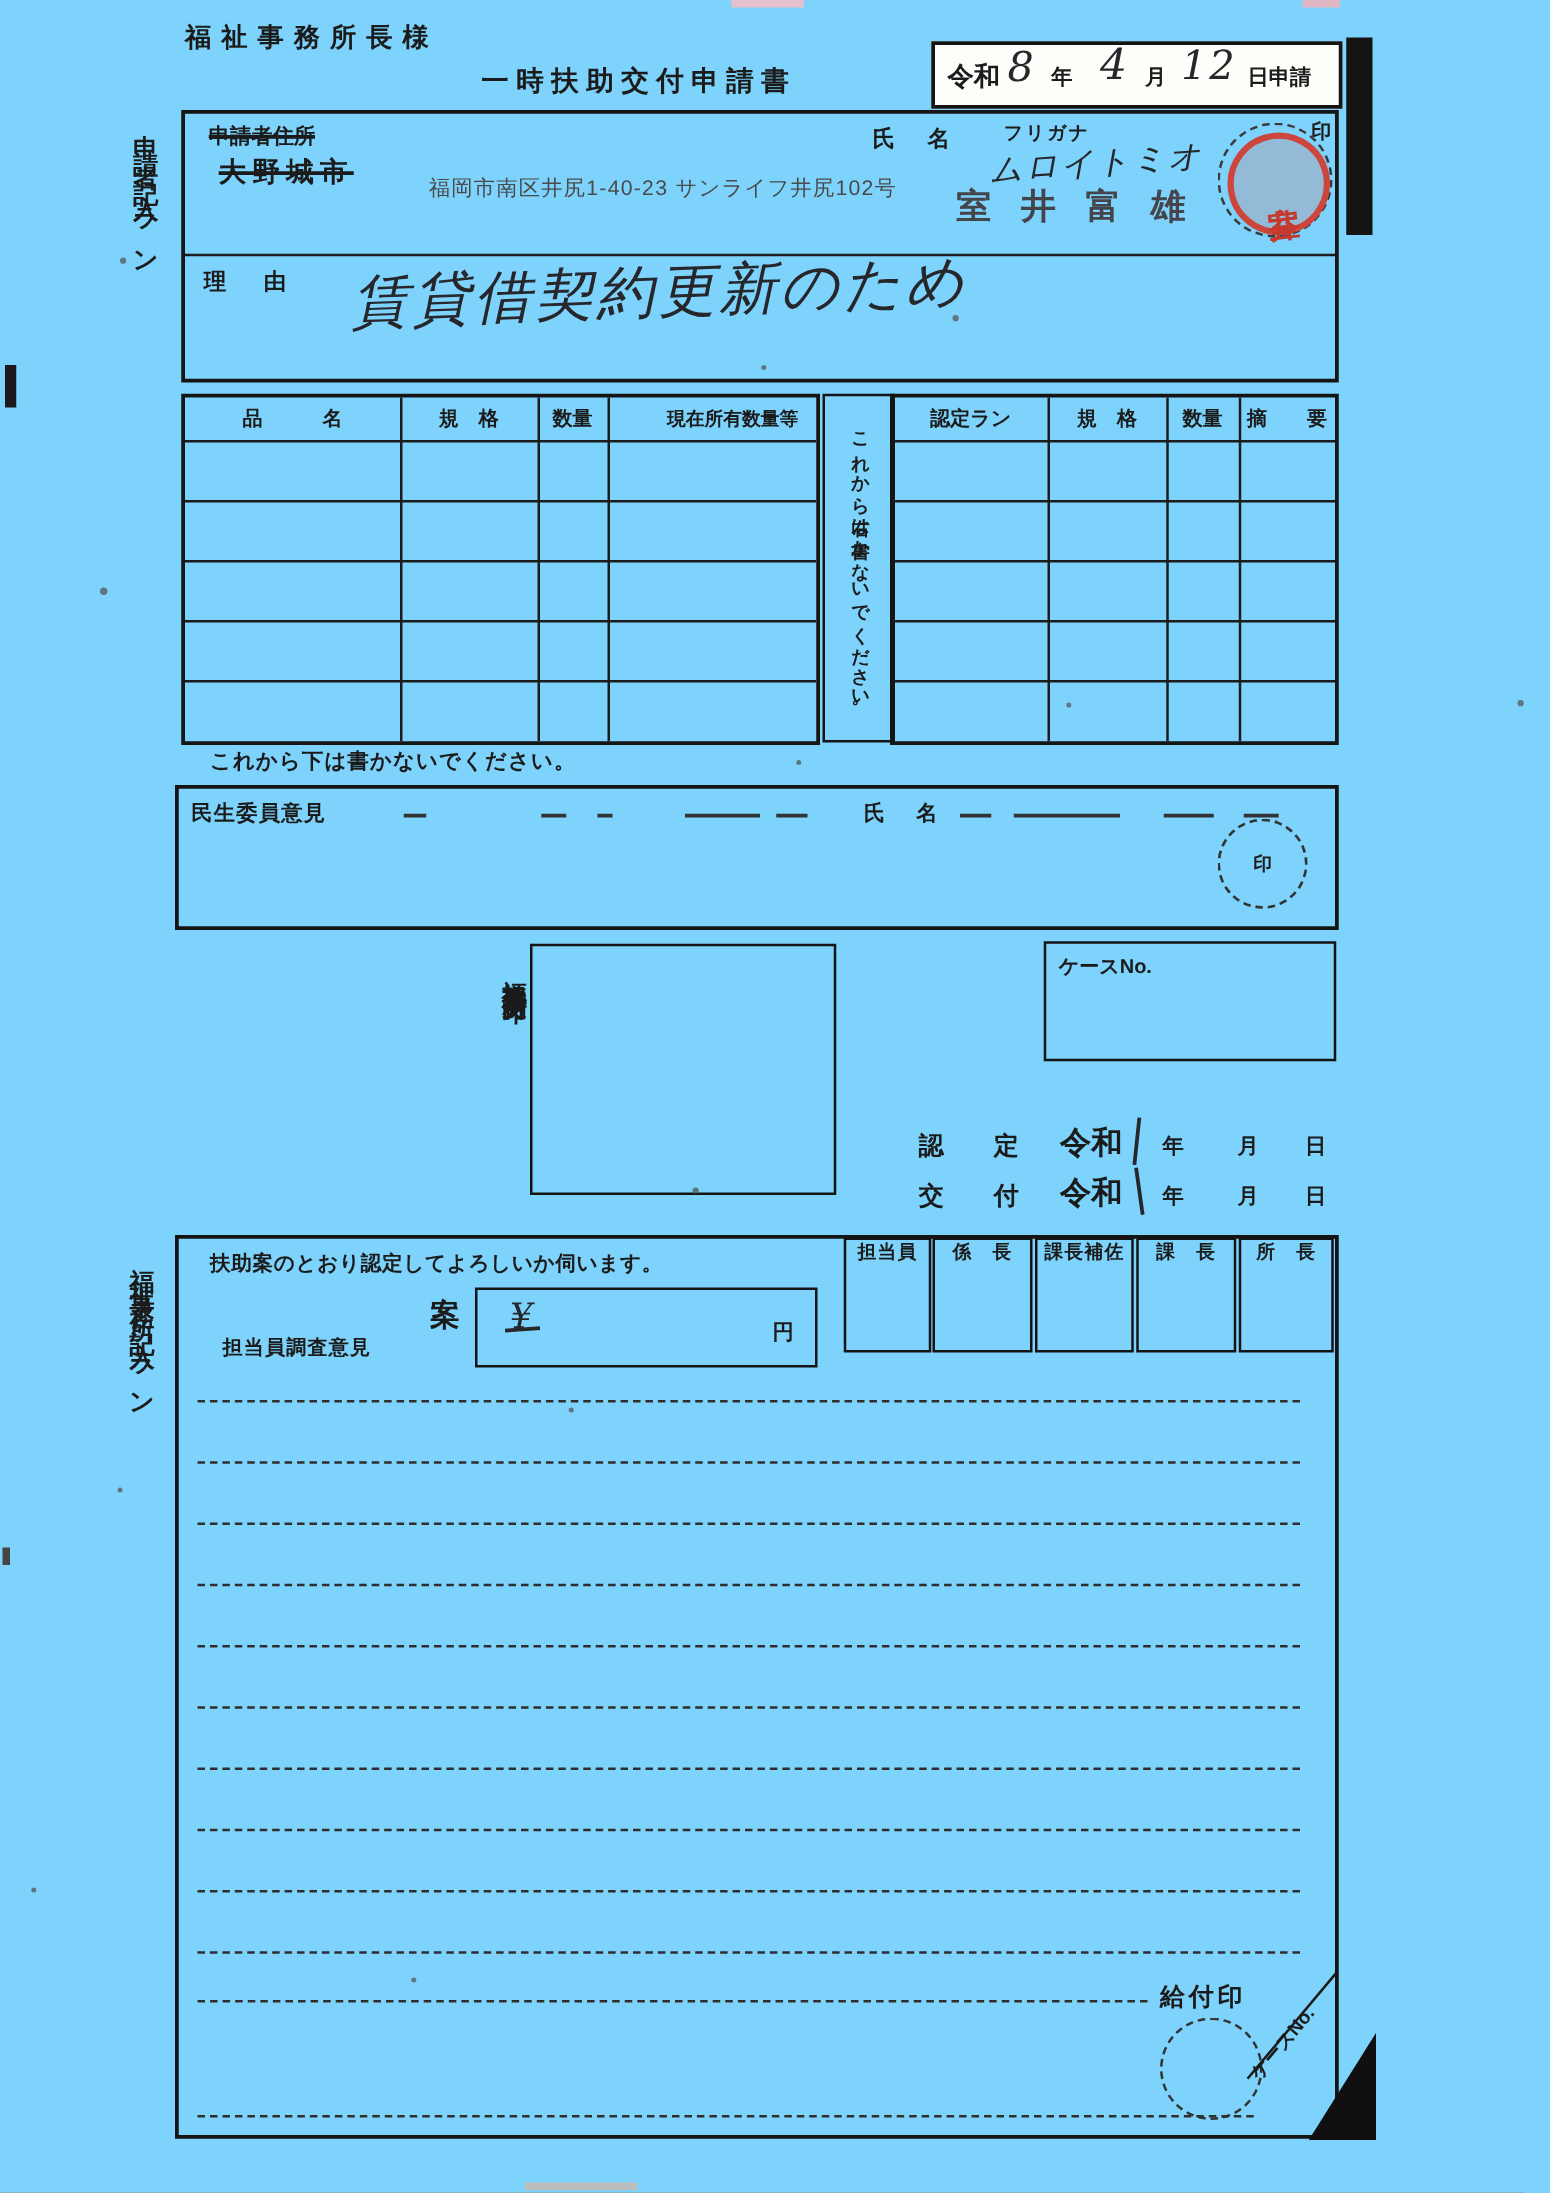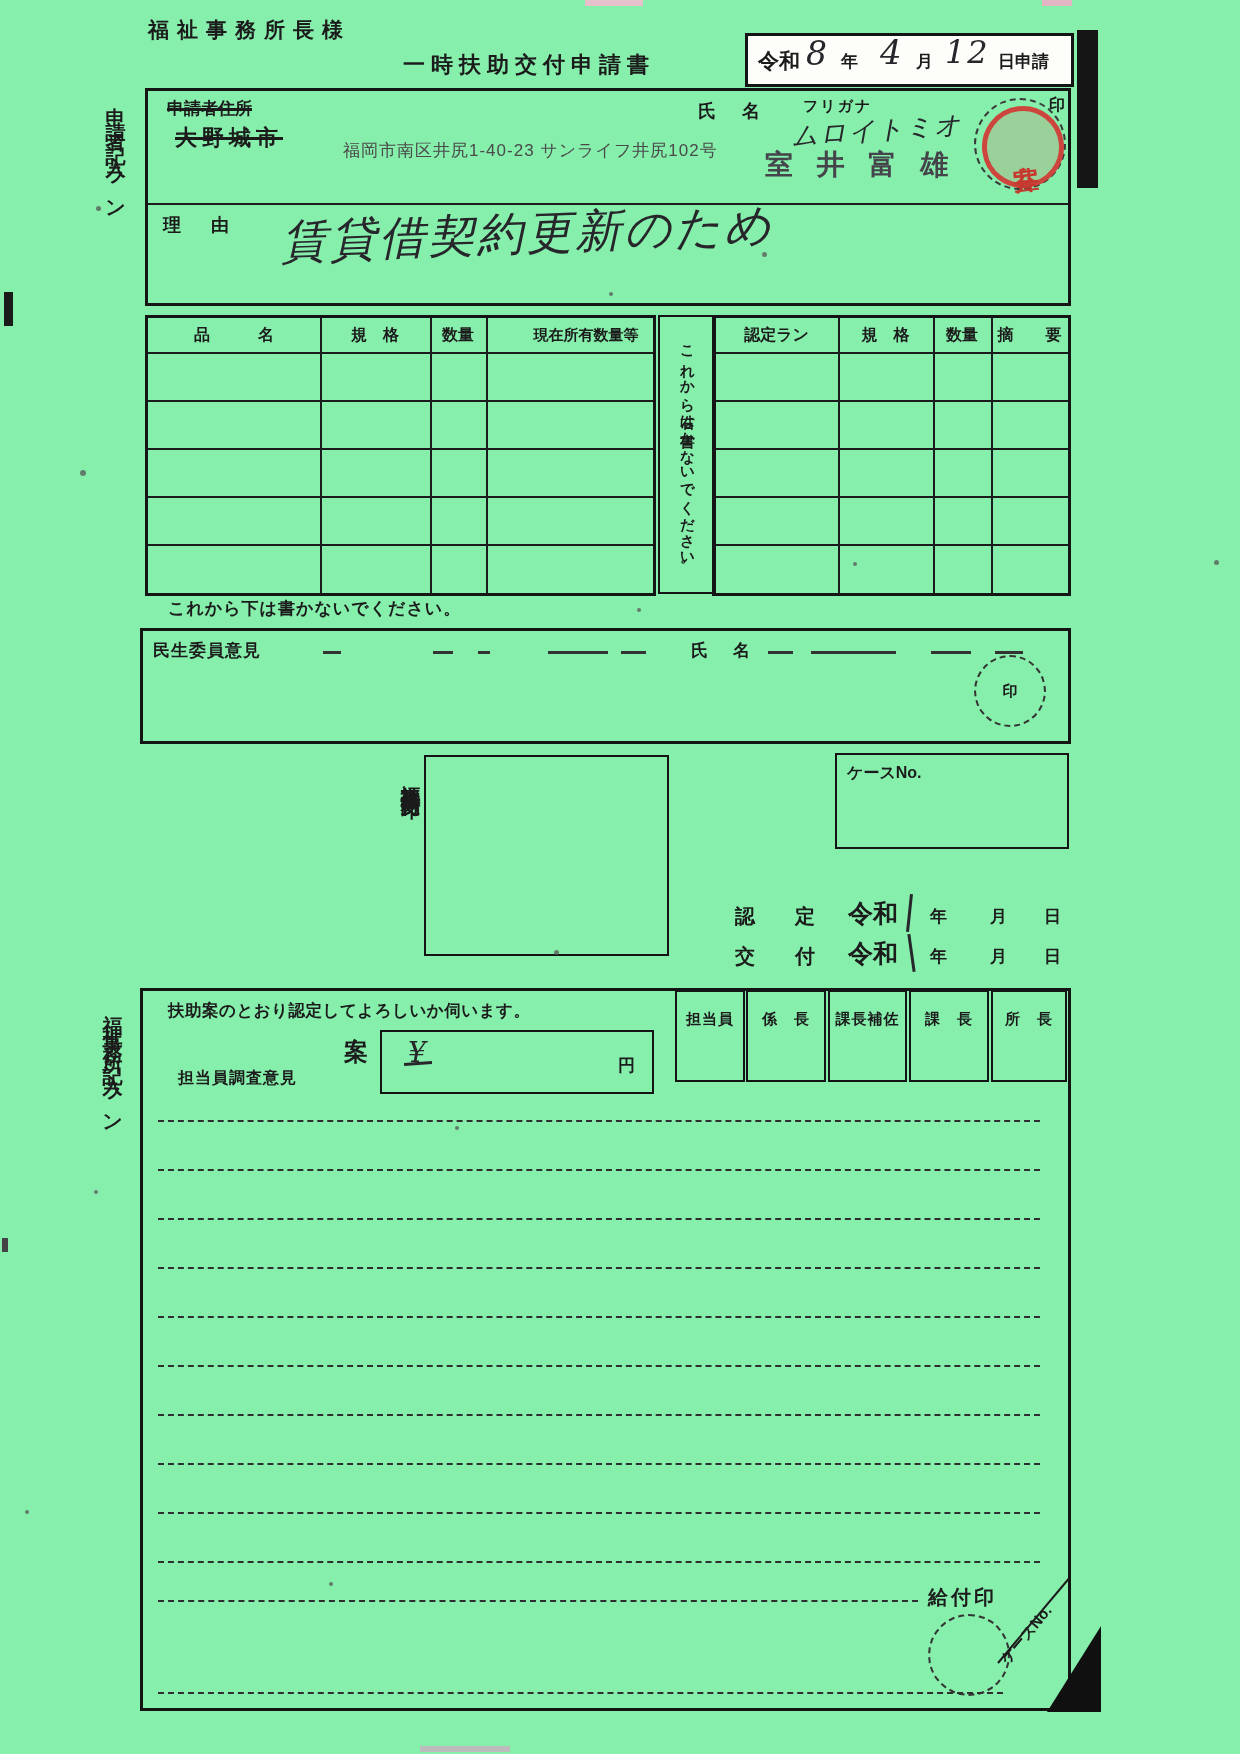--- a/index.html
+++ b/index.html
@@ -1,38 +1,38 @@
 <!DOCTYPE html>
 <html><head>
 <meta charset="utf-8">
 <style>
   html,body{margin:0;padding:0;background:#9a9a9a;}
-  #page{position:relative;width:1240px;height:1754px;background:#86efac;
+  #page{position:relative;width:1240px;height:1754px;background:#7dd3fc;
         font-family:"Liberation Sans","DejaVu Sans",sans-serif;color:#1b1b1b;overflow:hidden;}
   .abs{position:absolute;}
   .b{font-weight:bold;}
   .hand{font-family:"DejaVu Serif",serif;font-style:italic;color:#26262b;}
   .vtext{writing-mode:vertical-rl;text-orientation:upright;}
   .strike{text-decoration:line-through;text-decoration-thickness:2.5px;}
   .vline{position:absolute;width:2px;background:#1c1c1c;}
   .hline{position:absolute;height:2px;background:#1c1c1c;}
   .dash{position:absolute;border-top:2.5px dashed #2e2e2e;}
   .dashfrag{position:absolute;height:2.5px;background:#333;}
   .cell{display:flex;align-items:center;justify-content:center;font-weight:bold;}
   .speck{position:absolute;background:#555;border-radius:50%;opacity:.75;}
   .stampbox{position:absolute;border:2.5px solid #141414;}
-  .stampbox .lbl{text-align:center;padding-top:18px;font-weight:bold;font-size:15px;letter-spacing:1px;}
+  .stampbox .lbl{text-align:center;padding-top:0;font-weight:bold;font-size:15px;letter-spacing:1px;}
 </style>
 </head>
 <body>
 
 <div id="page">
 
   <div class="abs b" style="left:148px;top:16px;font-size:21px;letter-spacing:8px;">福祉事務所長様</div>
-  <div class="abs b" style="left:403px;top:50px;font-size:22px;letter-spacing:6px;">一時扶助交付申請書</div>
+  <div class="abs b" style="left:385px;top:50px;font-size:22px;letter-spacing:6px;">一時扶助交付申請書</div>
 
   <div class="abs" style="left:745px;top:33px;width:323px;height:48px;border:3.5px solid #141414;background:#fdfdfa;">
     <span class="abs b" style="left:10px;top:11px;font-size:21px;">令和</span>
     <span class="abs hand" style="left:58px;top:-2px;font-size:33px;">8</span>
     <span class="abs b" style="left:93px;top:14px;font-size:17px;">年</span>
     <span class="abs hand" style="left:132px;top:-4px;font-size:34px;">4</span>
     <span class="abs b" style="left:168px;top:14px;font-size:17px;">月</span>
     <span class="abs hand" style="left:197px;top:-3px;font-size:32px;letter-spacing:2px;">12</span>
     <span class="abs b" style="left:250px;top:14px;font-size:17px;">日申請</span>
   </div>

